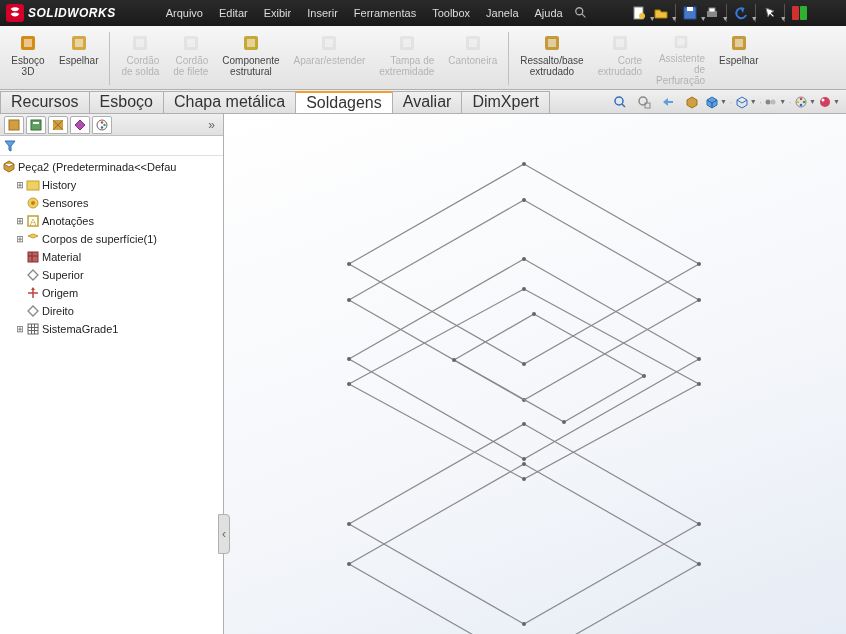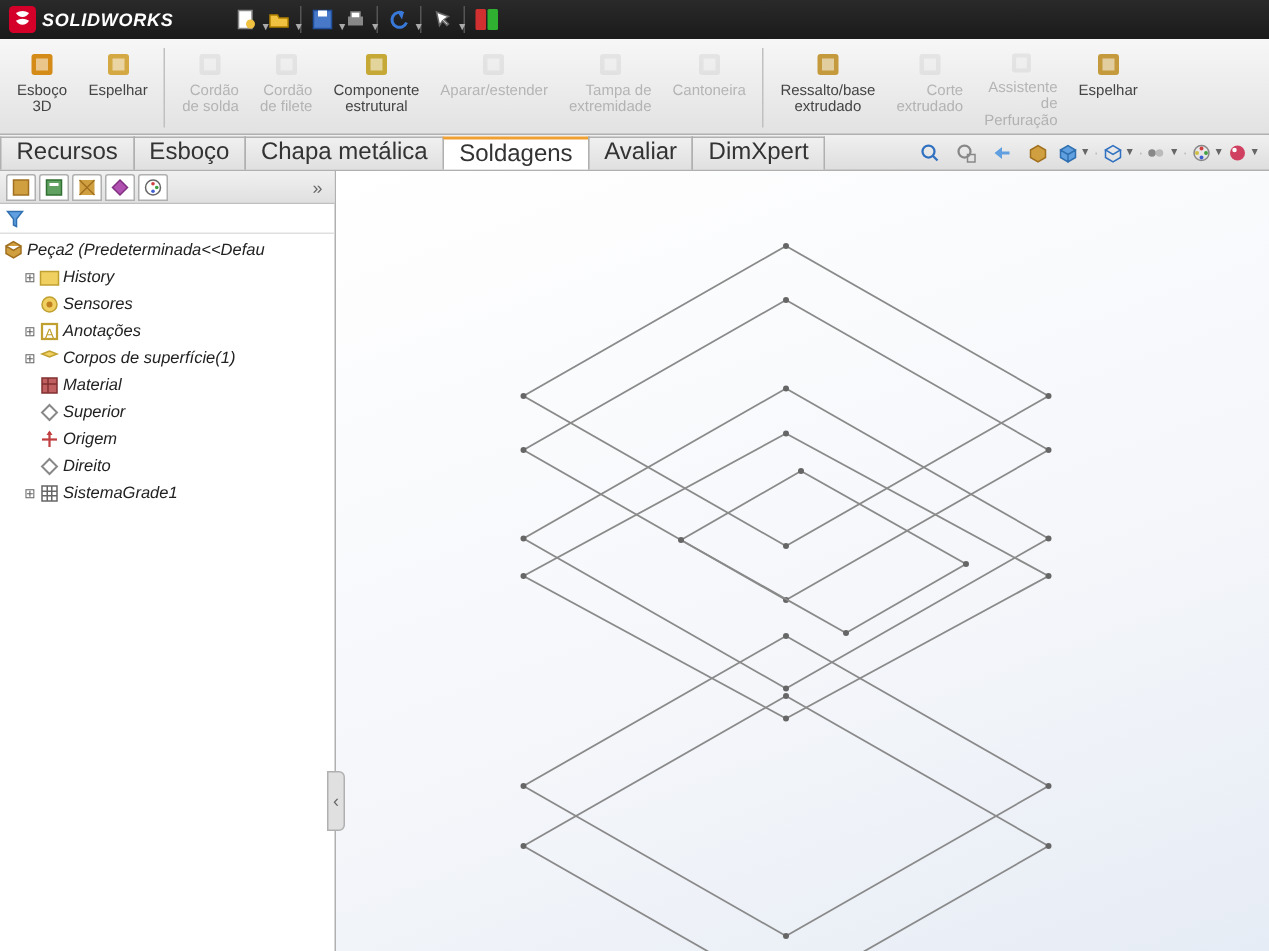--- a/index.html
+++ b/index.html
@@ -39,21 +39,21 @@
 .sb-tabs { height: 22px; background: linear-gradient(#f0f0f0, #e0e0e0); border-bottom: 1px solid #c0c0c0; display: flex; align-items: center; padding: 0 4px; gap: 2px; }
 .sb-tab { width: 20px; height: 18px; border: 1px solid #b0b0b0; background: #fff; display: flex; align-items: center; justify-content: center; cursor: pointer; border-radius: 2px 2px 0 0; }
 .sb-tab .ico { width: 12px; height: 12px; }
 .sb-expand { margin-left: auto; font-size: 12px; color: #666; cursor: pointer; padding: 0 4px; }
 .sb-filter { height: 20px; border-bottom: 1px solid #e0e0e0; display: flex; align-items: center; padding: 0 4px; }
 .sb-filter svg { width: 12px; height: 12px; }
 .tree { flex: 1; overflow: auto; padding: 2px 0; }
 .tree-item { display: flex; align-items: center; height: 18px; padding: 0 2px; cursor: pointer; white-space: nowrap; }
 .tree-toggle { width: 12px; font-size: 9px; color: #666; text-align: center; }
 .tree-icon { width: 14px; height: 14px; margin-right: 2px; display: flex; align-items: center; justify-content: center; }
-.tree-label { font-size: 11px; color: #222; font-style: italic; }
+.tree-label { font-size: 11px; color: #222; }
 .lvl1 { padding-left: 14px; }
 
 .splitter-handle { position: absolute; left: 218px; top: 400px; width: 12px; height: 40px; background: #e0e0e0; border: 1px solid #b0b0b0; border-radius: 0 4px 4px 0; display: flex; align-items: center; justify-content: center; cursor: pointer; }
 .splitter-handle::before { content: "‹"; color: #666; font-size: 12px; }
 
 .canvas { flex: 1; background: linear-gradient(160deg, #ffffff 0%, #f4f6fa 60%, #e6ecf5 100%); position: relative; }
 .canvas svg { width: 100%; height: 100%; }
 .node-pt { fill: #666; }
 .wire { stroke: #8a8a8a; stroke-width: 1.2; fill: none; }
 
@@ -65,20 +65,36 @@
 <body>
 
 <div class="title-bar">
   <div class="logo-box">
     <div class="logo-ds">
       <svg viewBox="0 0 16 16" width="14" height="14">
           <path d="M3 3 Q8 0 13 3 Q11 6 8 6 Q5 6 3 3 M3 9 Q8 6 13 9 Q11 12 8 12 Q5 12 3 9" fill="#fff"></path>
         </svg>
     </div>
     <span>SOLIDWORKS</span>
+  </div>
+  <div class="menu-bar">
+    <span>Arquivo</span>
+    <span>Editar</span>
+    <span>Exibir</span>
+    <span>Inserir</span>
+    <span>Ferramentas</span>
+    <span>Toolbox</span>
+    <span>Janela</span>
+    <span>Ajuda</span>
+    <div class="qt-btn">
+        <svg width="14" height="14" viewBox="0 0 16 16">
+          <circle cx="6" cy="6" r="4" fill="none" stroke="#aaa" stroke-width="1.5"></circle>
+          <line x1="9" y1="9" x2="13" y2="13" stroke="#aaa" stroke-width="1.5"></line>
+        </svg>
+      </div>
   </div>
   <div class="quick-tools">
     <div class="qt-btn">
         <svg width="14" height="14">
           <rect x="2" y="1" width="9" height="12" fill="#fff" stroke="#888"></rect>
           <circle cx="10" cy="10" r="3" fill="#f0c040"></circle>
         </svg>
         <span class="qt-drop">▼</span>
       </div>
     <div class="qt-btn">

